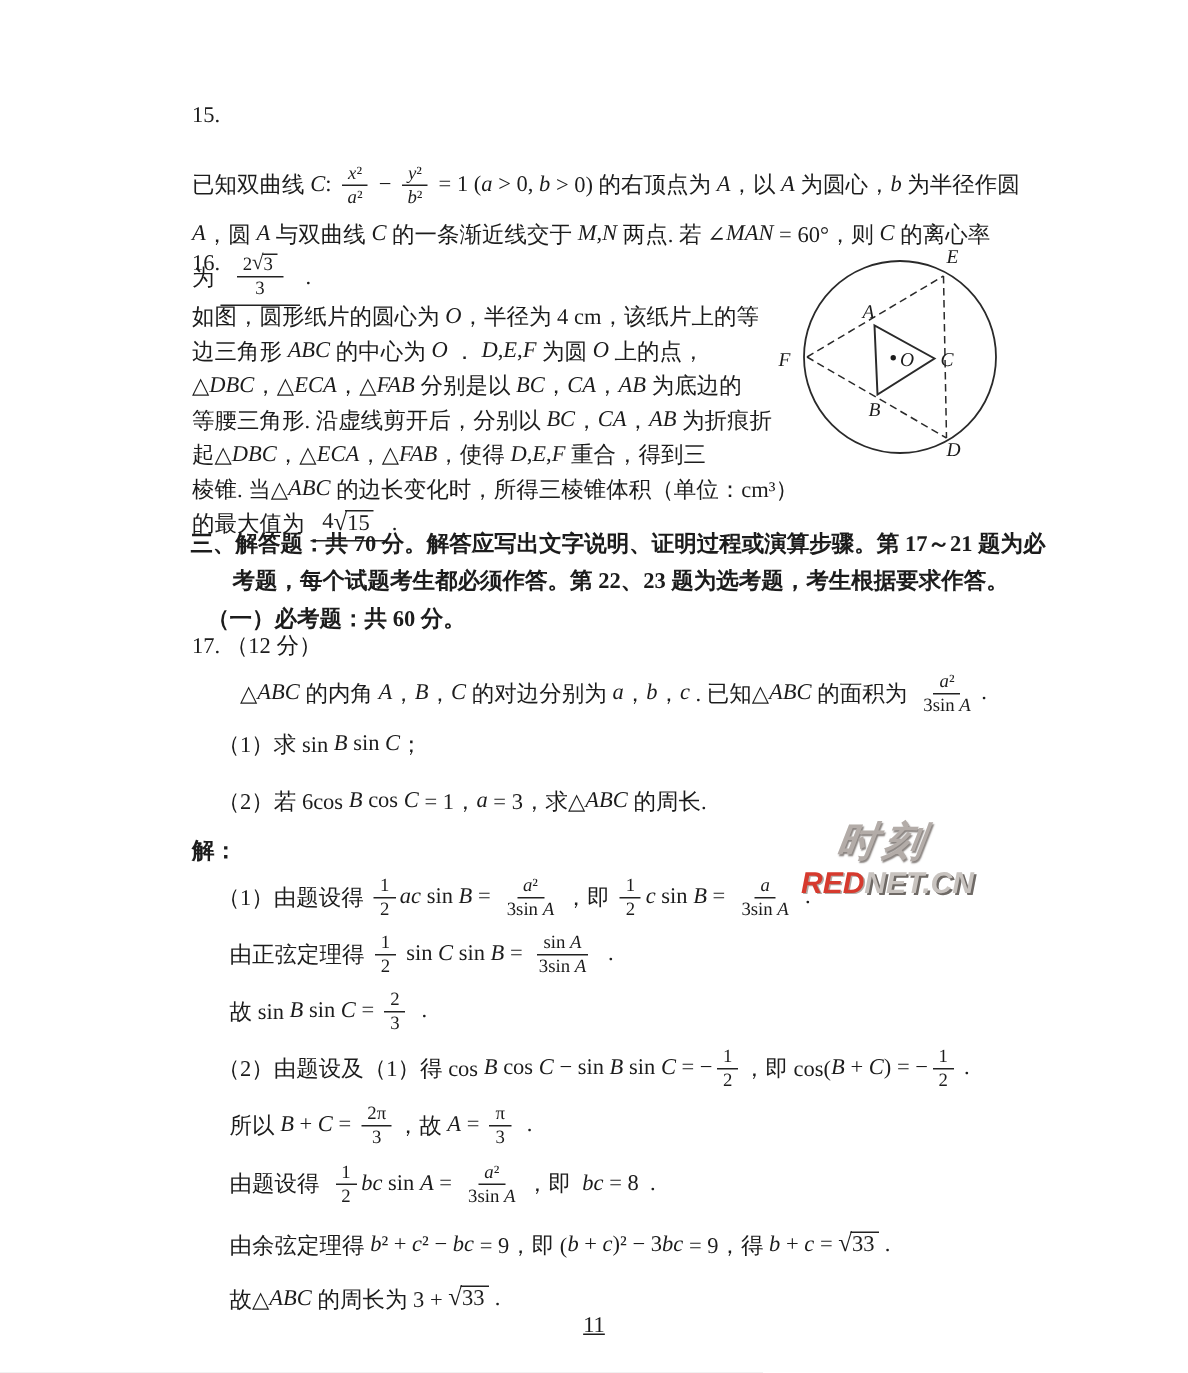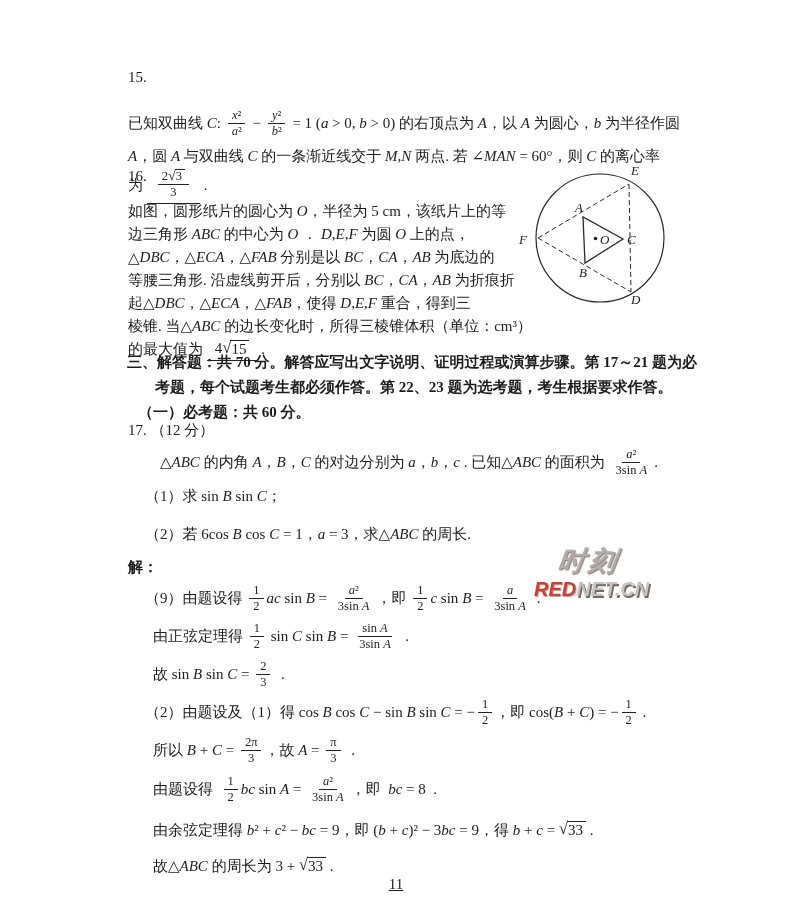--- a/index.html
+++ b/index.html
@@ -95,21 +95,21 @@
         </div>
       </div>
   </div>
 
   <div id="p16" class="block">
     <div class="numcol">16.</div>
     <div class="lines">
         <div class="line h23">
           <span class="mt">如图，圆形纸片的圆心为 </span>
           <span class="mi">O</span>
-          <span class="mt">，半径为 5 cm，该纸片上的等</span>
+          <span class="mt">，半径为 4 cm，该纸片上的等</span>
         </div>
         <div class="line h23">
           <span class="mt">边三角形 </span>
           <span class="mi">ABC</span>
           <span class="mt"> 的中心为 </span>
           <span class="mi">O</span>
           <span class="mt"> ． </span>
           <span class="mi">D</span>
           <span class="mt">,</span>
           <span class="mi">E</span>
@@ -242,21 +242,21 @@
           <span class="mt"> = 1，</span>
           <span class="mi">a</span>
           <span class="mt"> = 3，求△</span>
           <span class="mi">ABC</span>
           <span class="mt"> 的周长.</span>
         </div>
         <div class="line h24 b mt9">
           <span class="mt">解：</span>
         </div>
         <div class="line h38 ml17">
-          <span class="mt">（9）由题设得 </span>
+          <span class="mt">（1）由题设得 </span>
           <span class="frac"><span class="fn"><span class="mt">1</span></span><span class="fd"><span class="mt">2</span></span></span>
           <span class="mi">ac</span>
           <span class="mt"> sin </span>
           <span class="mi">B</span>
           <span class="mt"> = </span>
           <span class="frac"><span class="fn"><span class="mi">a</span><span class="mt">²</span></span><span class="fd"><span class="mt">3sin </span><span class="mi">A</span></span></span>
           <span class="mt">，即 </span>
           <span class="frac"><span class="fn"><span class="mt">1</span></span><span class="fd"><span class="mt">2</span></span></span>
           <span class="mi">c</span>
           <span class="mt"> sin </span>

